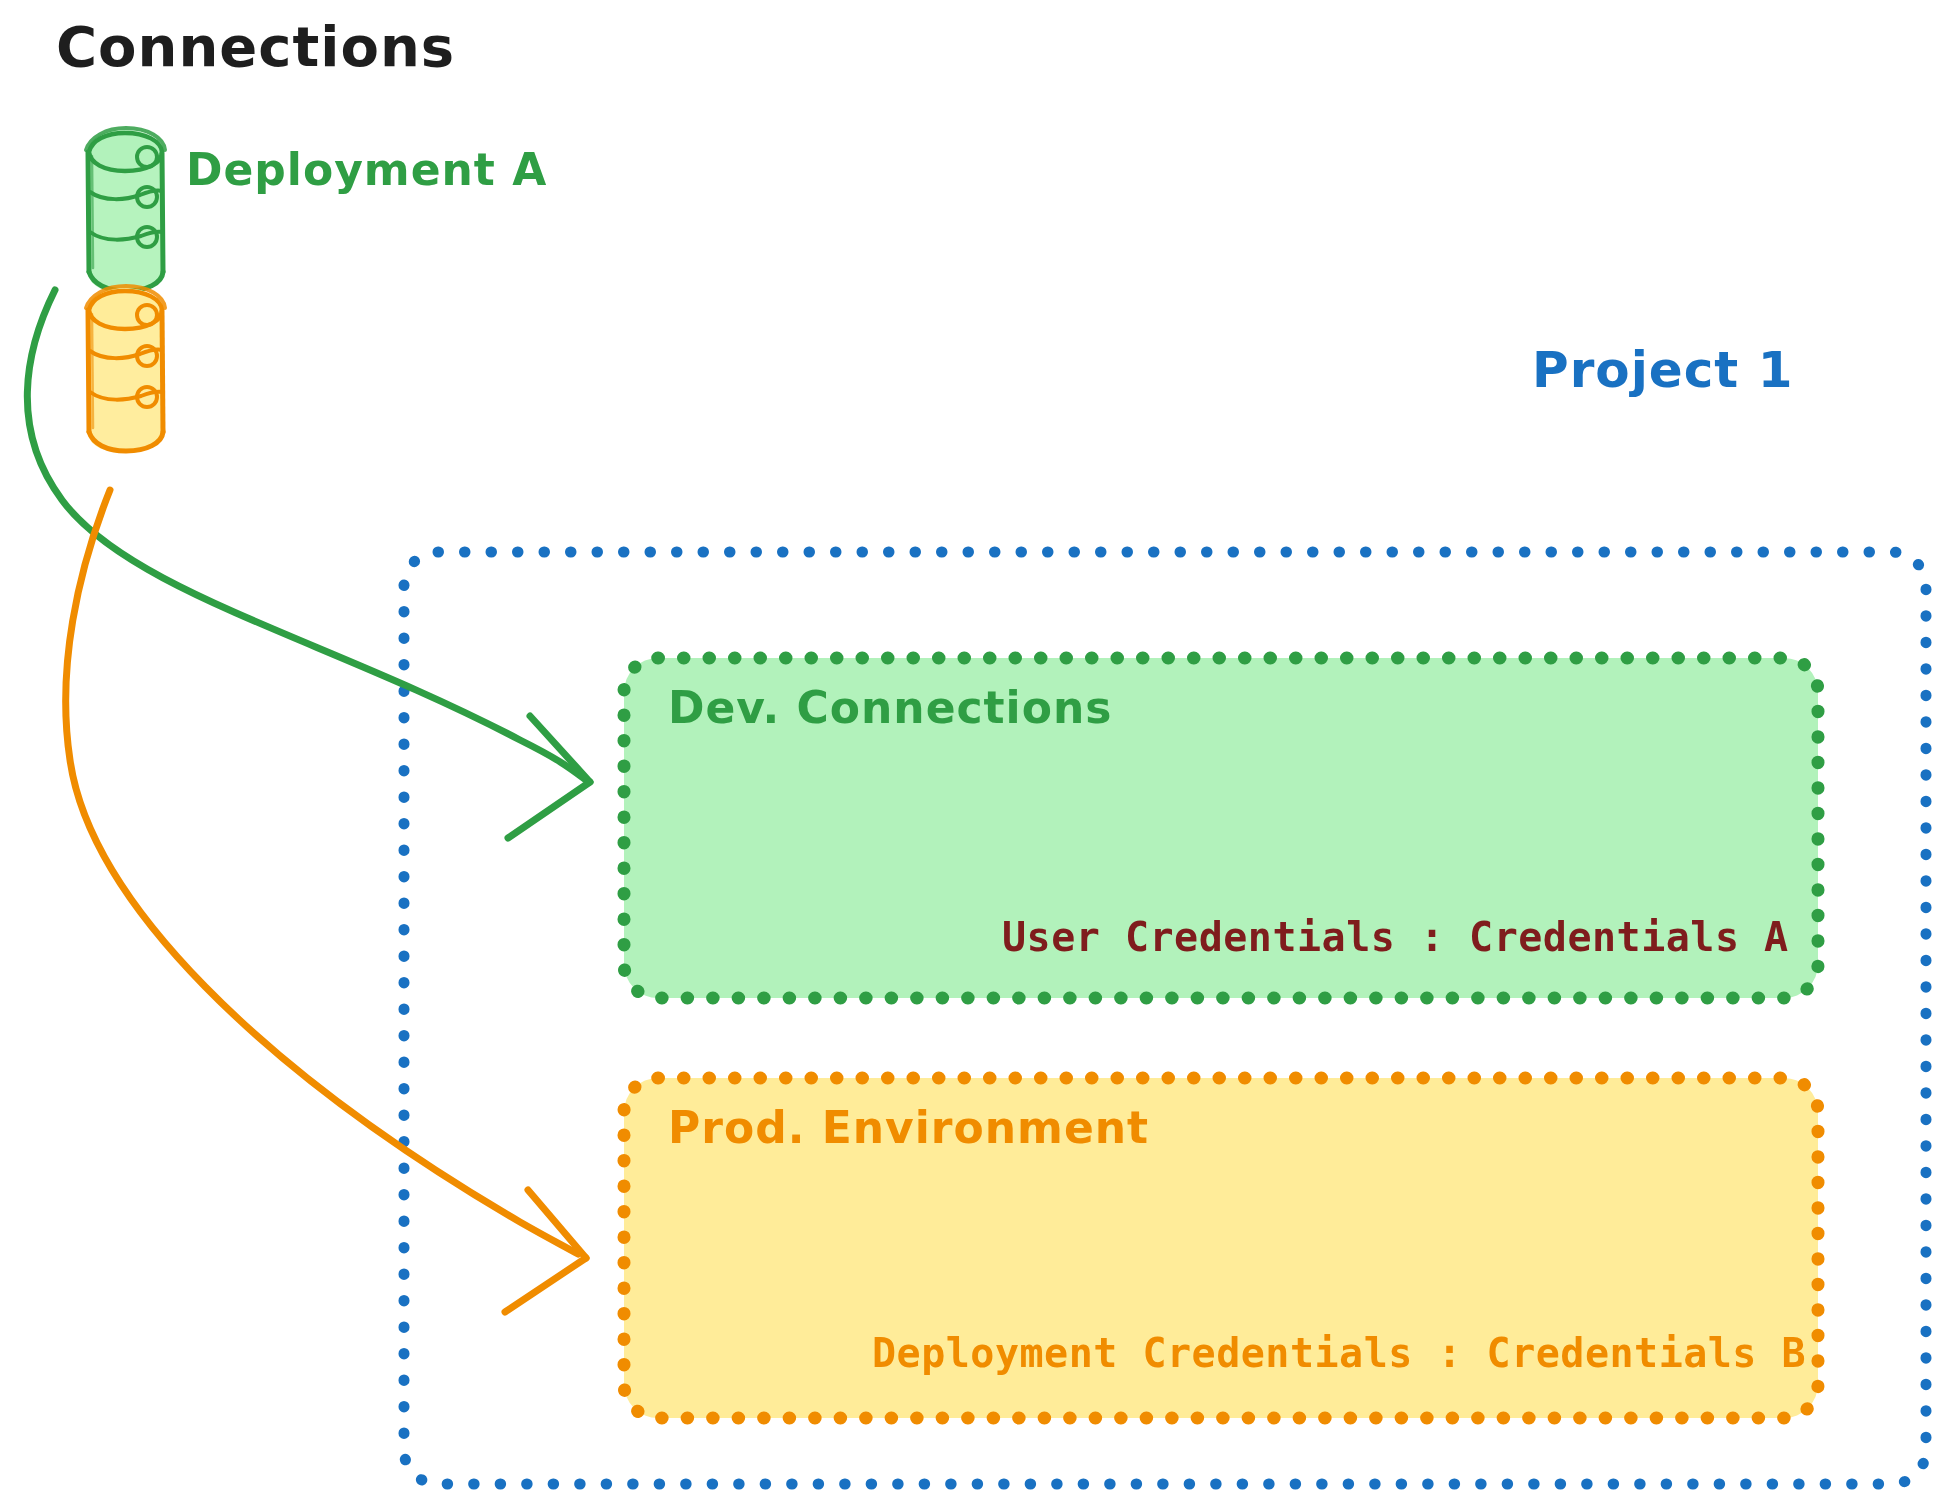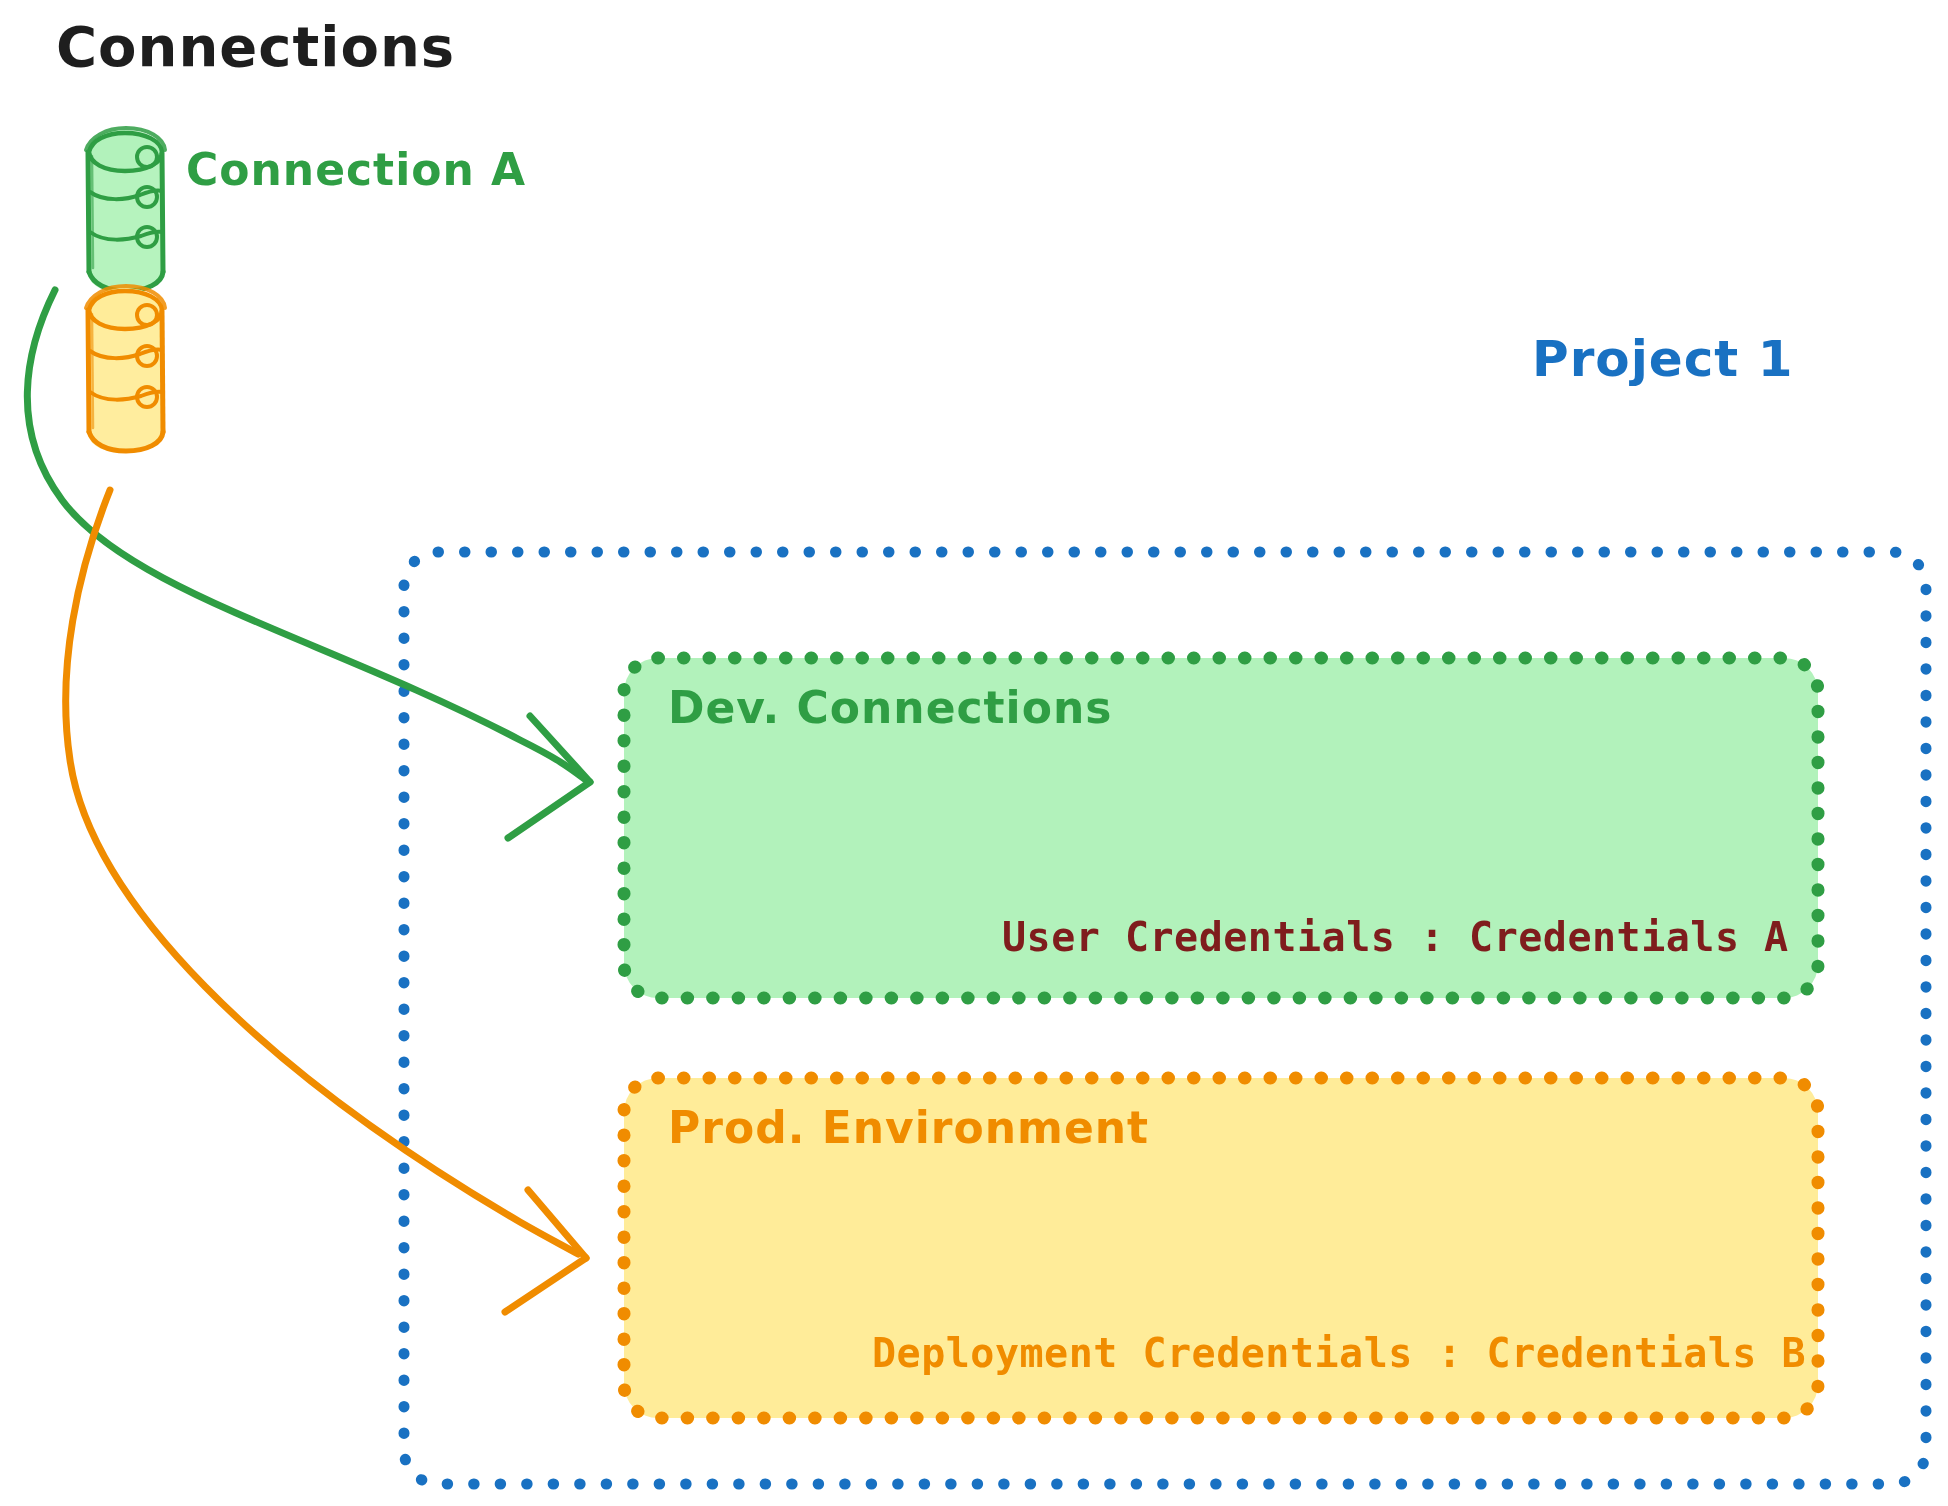--- a/index.html
+++ b/index.html
@@ -51,21 +51,21 @@
     color: #2f9e44;
   }
   #label-connection-b {
     left: 186px;
     top: 306px;
     font-size: 44px;
     color: #f08c00;
   }
   #label-project-1 {
     left: 1532px;
-    top: 330px;
+    top: 341px;
     font-size: 50px;
     color: #1971c2;
   }
   #label-dev-env {
     left: 668px;
     top: 682px;
     font-size: 44px;
     color: #2f9e44;
   }
   #label-prod-env {
@@ -156,21 +156,21 @@
     <g>
       <path d="M110 490 C78 570 56 668 70 760 C90 900 260 1070 520 1222 C548 1238 560 1244 578 1254" fill="none" stroke="#f08c00" stroke-width="7" stroke-linecap="round" stroke-linejoin="round"></path>
       <path d="M528 1190 L586 1258" fill="none" stroke="#f08c00" stroke-width="7" stroke-linecap="round"></path>
       <path d="M505 1312 L586 1258" fill="none" stroke="#f08c00" stroke-width="7" stroke-linecap="round"></path>
     </g>
 
   </svg>
 
   <div class="txt hand" id="title-connections">Connections</div>
 
-  <div class="txt hand" id="label-connection-a">Connection A</div>
+  <div class="txt hand" id="label-connection-a">Deployment A</div>
 
 
   <div class="txt hand" id="label-project-1">Project 1</div>
 
   <div class="txt hand" id="label-dev-env">Dev. Connections</div>
 
   <div class="txt mono" id="label-dev-creds">User Credentials : Credentials A</div>
 
   <div class="txt mono" id="label-prod-creds">Deployment Credentials : Credentials B</div>
 

